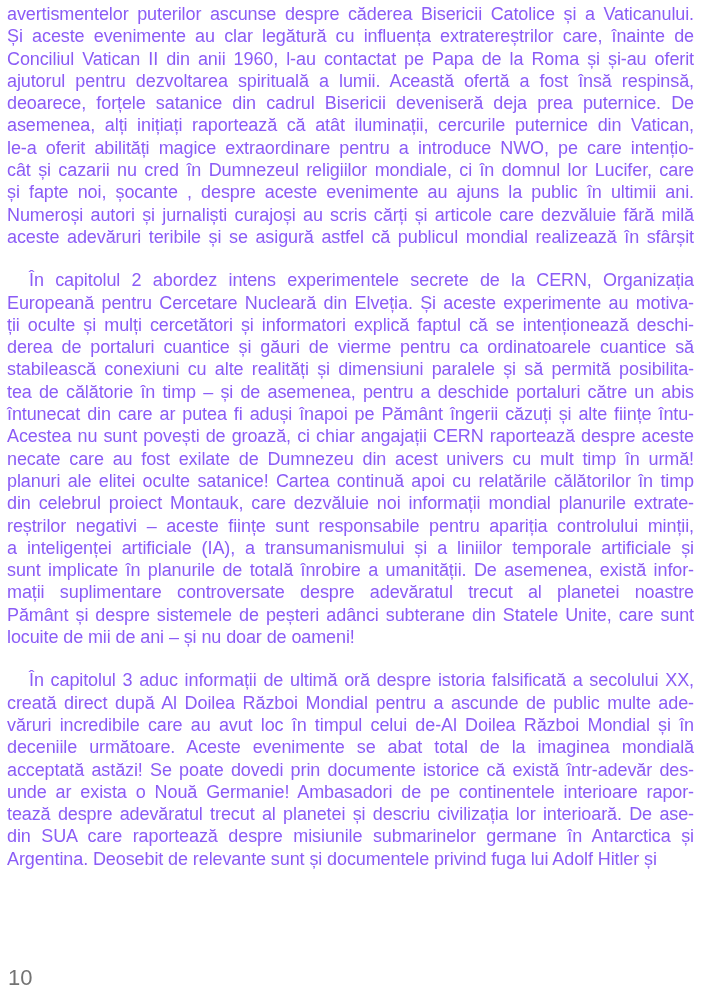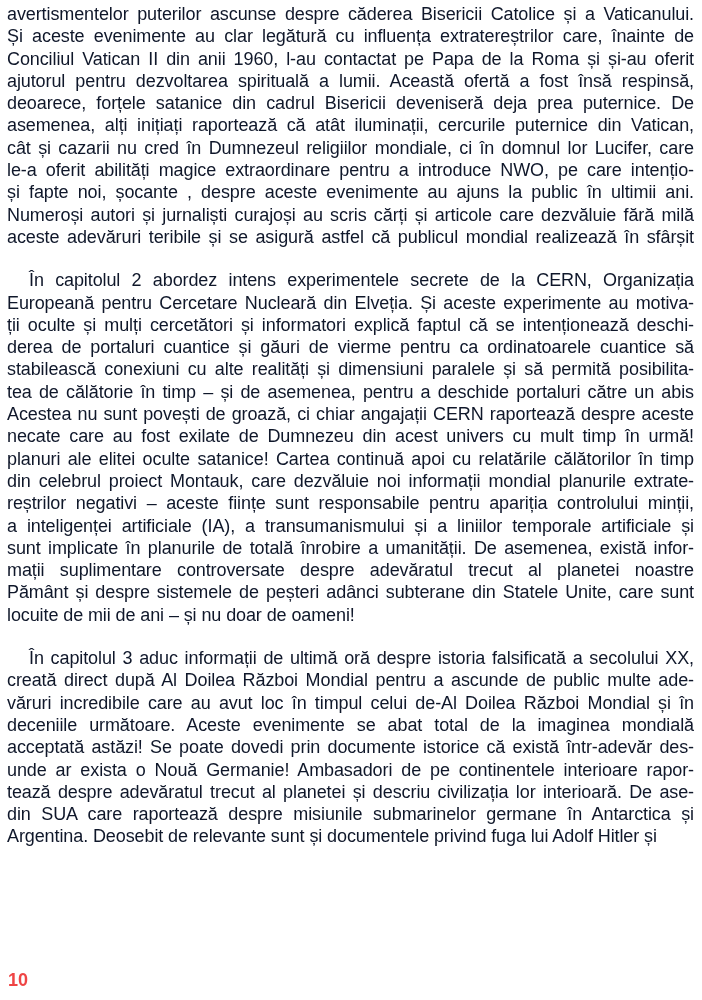--- a/index.html
+++ b/index.html
@@ -25,62 +25,63 @@
   }
   .paragraph:last-child {
     margin-bottom: 0;
   }
   .line {
     font-size: 18px;
     line-height: 22.3px;
     letter-spacing: -0.1px;
     text-align: justify;
     text-align-last: justify;
-    color: #0f172a;
+    color: #8b5cf6;
   }
   .line.last {
     text-align-last: left;
   }
   .line.indent {
     text-indent: 22px;
   }
   .page-number {
     position: absolute;
     left: 8px;
     bottom: 9px;
-    font-weight: 700;
-    font-size: 18px;
-    color: #ef4444;
+    font-weight: 400;
+    font-size: 22px;
+    color: #737373;
   }
 </style>
 </head>
 <body style="background: rgb(255, 255, 255);">
 
 <div class="page">
   <div id="paragraphs" style="color: rgb(58, 58, 58);">
       <div class="paragraph">
         <div class="line">avertismentelor puterilor ascunse despre căderea Bisericii Catolice și a Vaticanului.</div>
         <div class="line">Și aceste evenimente au clar legătură cu influența extratereștrilor care, înainte de</div>
         <div class="line">Conciliul Vatican II din anii 1960, l-au contactat pe Papa de la Roma și și-au oferit</div>
         <div class="line">ajutorul pentru dezvoltarea spirituală a lumii. Această ofertă a fost însă respinsă,</div>
         <div class="line">deoarece, forțele satanice din cadrul Bisericii deveniseră deja prea puternice. De</div>
         <div class="line">asemenea, alți inițiați raportează că atât iluminații, cercurile puternice din Vatican,</div>
+        <div class="line">le-a oferit abilități magice extraordinare pentru a introduce NWO, pe care intențio-</div>
         <div class="line">cât și cazarii nu cred în Dumnezeul religiilor mondiale, ci în domnul lor Lucifer, care</div>
-        <div class="line">le-a oferit abilități magice extraordinare pentru a introduce NWO, pe care intențio-</div>
         <div class="line">și fapte noi, șocante , despre aceste evenimente au ajuns la public în ultimii ani.</div>
         <div class="line">Numeroși autori și jurnaliști curajoși au scris cărți și articole care dezvăluie fără milă</div>
         <div class="line">aceste adevăruri teribile și se asigură astfel că publicul mondial realizează în sfârșit</div>
       </div>
       <div class="paragraph">
         <div class="line indent">În capitolul 2 abordez intens experimentele secrete de la CERN, Organizația</div>
         <div class="line">Europeană pentru Cercetare Nucleară din Elveția. Și aceste experimente au motiva-</div>
         <div class="line">ții oculte și mulți cercetători și informatori explică faptul că se intenționează deschi-</div>
         <div class="line">derea de portaluri cuantice și găuri de vierme pentru ca ordinatoarele cuantice să</div>
         <div class="line">stabilească conexiuni cu alte realități și dimensiuni paralele și să permită posibilita-</div>
         <div class="line">tea de călătorie în timp – și de asemenea, pentru a deschide portaluri către un abis</div>
+        <div class="line">întunecat din care ar putea fi aduși înapoi pe Pământ îngerii căzuți și alte ființe întu-</div>
         <div class="line">Acestea nu sunt povești de groază, ci chiar angajații CERN raportează despre aceste</div>
         <div class="line">necate care au fost exilate de Dumnezeu din acest univers cu mult timp în urmă!</div>
         <div class="line">planuri ale elitei oculte satanice! Cartea continuă apoi cu relatările călătorilor în timp</div>
         <div class="line">din celebrul proiect Montauk, care dezvăluie noi informații mondial planurile extrate-</div>
         <div class="line">reștrilor negativi – aceste ființe sunt responsabile pentru apariția controlului minții,</div>
         <div class="line">a inteligenței artificiale (IA), a transumanismului și a liniilor temporale artificiale și</div>
         <div class="line">sunt implicate în planurile de totală înrobire a umanității. De asemenea, există infor-</div>
         <div class="line">mații suplimentare controversate despre adevăratul trecut al planetei noastre</div>
         <div class="line">Pământ și despre sistemele de peșteri adânci subterane din Statele Unite, care sunt</div>
         <div class="line last">locuite de mii de ani – și nu doar de oameni!</div>

